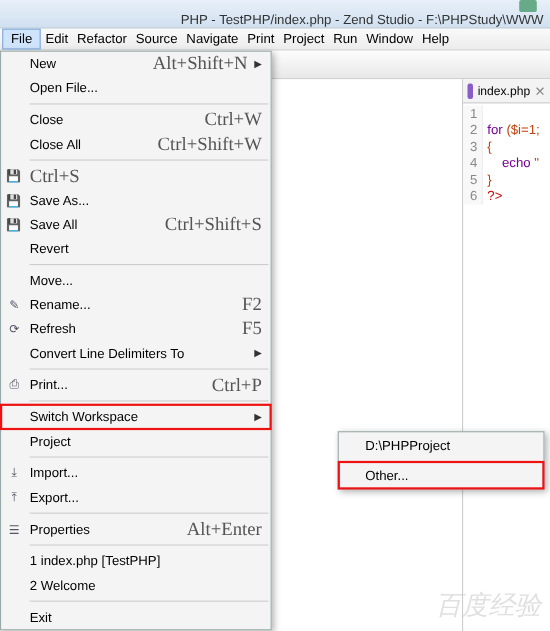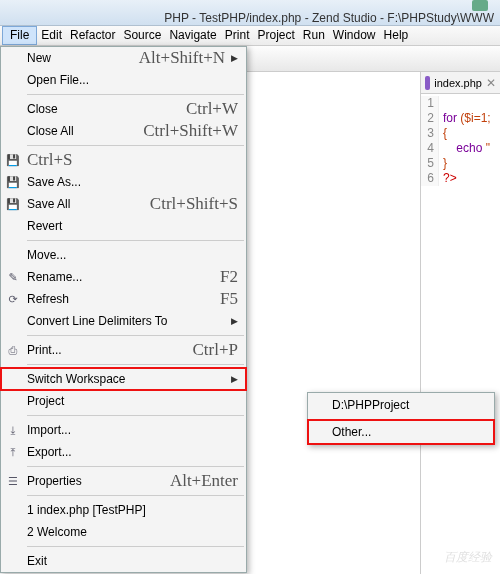--- a/index.html
+++ b/index.html
@@ -38,21 +38,21 @@
 .dropdown .row .lbl { flex: 1; }
 .dropdown .row .sc { color: #555; font-size: 17px; font-family: Liberation Serif, serif; }
 .dropdown .row .arr { color: #333; font-size: 9px; margin-left: 6px; }
 .dropdown .dsep { height: 1px; background: #ccc; margin: 3px 2px 3px 26px; }
 .dropdown .row.hl { outline: 2px solid #e11; outline-offset: -1px; gap: 28px; }
 
 .submenu { position: absolute; left: 307px; top: 392px; width: 188px; background: #f4f4f4; border: 1px solid #9aa; box-shadow: 2px 2px 6px rgba(0,0,0,0.3); z-index: 11; }
 .submenu .row { display: flex; align-items: center; height: 24px; padding: 0 10px 0 24px; cursor: default; }
 .submenu .row.hl { outline: 2px solid #e11; outline-offset: -1px; }
 
-.watermark { position: absolute; right: 8px; bottom: 8px; color: #ccc; font-size: 12px; font-style: italic; opacity: 0.6; pointer-events: none; }
+.watermark { position: absolute; right: 8px; bottom: 8px; color: #ccc; font-size: 24px; font-style: italic; opacity: 0.6; pointer-events: none; }
 </style>
 </head>
 <body>
 
 <div class="titlebar">
   <div class="icon"></div>
   <div class="title">PHP - TestPHP/index.php - Zend Studio - F:\PHPStudy\WWW</div>
 </div>
 
 <div class="menubar" id="menubar">

